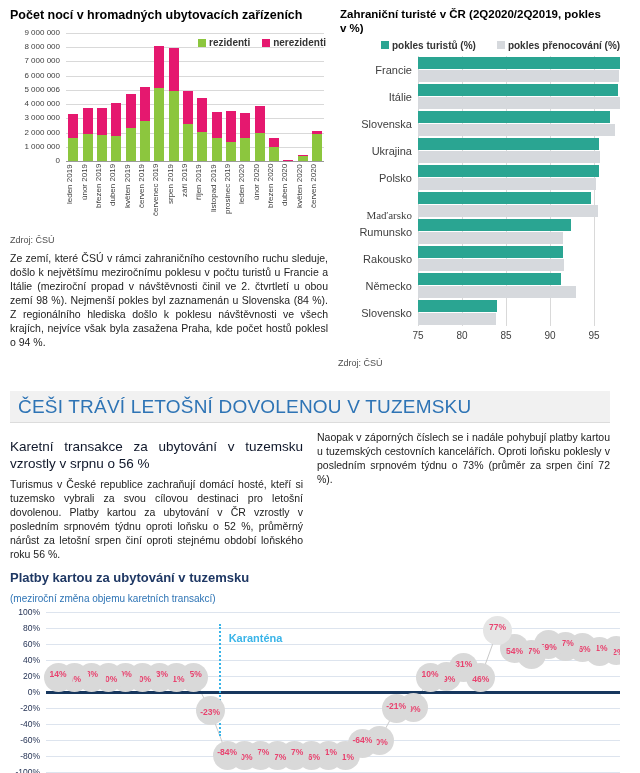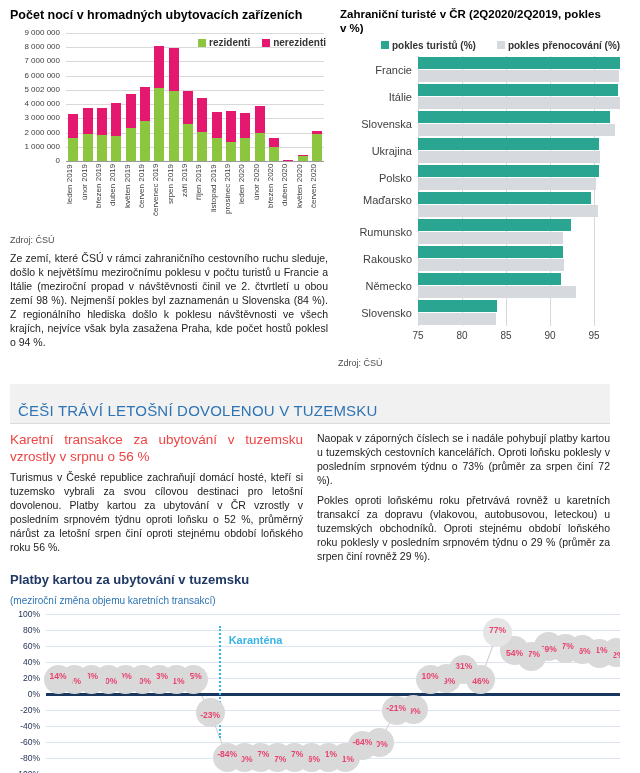--- a/index.html
+++ b/index.html
@@ -35,21 +35,21 @@
   .t-legend { margin:1px 0 5px 34px; }
   .t-legend .legend-item { font-weight:bold; font-size:10px;padding-left:9px; }
   #chart-tourists { position:relative; width:100%; height:292px; }
   .t-plot { position:absolute; left:80px; top:0; width:220px; height:270px; }
   .grid-v { position:absolute; top:0; width:1px; height:270px; background:#d9d9d9; }
   .t-bar { position:absolute; left:0; height:12px; }
   .t-cat { position:absolute; left:0; width:74px; text-align:right; font-size:11px; color:#404040; }
   .t-tick { position:absolute; top:274px; font-size:10px; color:#404040; transform:translateX(-50%); }
 
   
-  .section-band { margin-top:10px; padding:18px 8px 4px 8px; font-size:15px; letter-spacing:0.2px;
+  .section-band { margin-top:17px; padding:5px 8px 4px 8px; font-size:19px; letter-spacing:0.2px;
                   border-bottom:1px solid #dcdcdc; }
   .article-row { display:flex; gap:14px; margin-top:7px; }
   .article-col { flex:1; min-width:0; }
   .article-head { font-size:13.5px; font-weight:normal; line-height:1.3; text-align:justify; margin-bottom:4px; }
   .article-col p { font-size:10.5px; line-height:1.34; color:#222; text-align:justify; margin-bottom:6px; }
 
   
   .pay-title { font-size:13px; font-weight:bold; margin:3px 0 1px 0; }
   .pay-sub { font-size:10px; margin:8px 0 8px 0; }
   #chart-payments { position:relative; width:620px; height:180px; }
@@ -77,21 +77,21 @@
           <div class="n-ylab" style="position: absolute; left: 0px; top: 129px; width: 50px; height: 10px;">0</div>
           <div class="grid-h" style="position: absolute; left: 56px; top: 119.778px; width: 258px; height: 1px;"></div>
           <div class="n-ylab" style="position: absolute; left: 0px; top: 114.778px; width: 50px; height: 10px;">1 000 000</div>
           <div class="grid-h" style="position: absolute; left: 56px; top: 105.556px; width: 258px; height: 1px;"></div>
           <div class="n-ylab" style="position: absolute; left: 0px; top: 100.556px; width: 50px; height: 10px;">2 000 000</div>
           <div class="grid-h" style="position: absolute; left: 56px; top: 91.3333px; width: 258px; height: 1px;"></div>
           <div class="n-ylab" style="position: absolute; left: 0px; top: 86.3333px; width: 50px; height: 10px;">3 000 000</div>
           <div class="grid-h" style="position: absolute; left: 56px; top: 77.1111px; width: 258px; height: 1px;"></div>
           <div class="n-ylab" style="position: absolute; left: 0px; top: 72.1111px; width: 50px; height: 10px;">4 000 000</div>
           <div class="grid-h" style="position: absolute; left: 56px; top: 62.8889px; width: 258px; height: 1px;"></div>
-          <div class="n-ylab" style="position: absolute; left: 0px; top: 57.8889px; width: 50px; height: 10px;">5 002 000</div>
+          <div class="n-ylab" style="position: absolute; left: 0px; top: 57.8889px; width: 50px; height: 10px;">5 000 006</div>
           <div class="grid-h" style="position: absolute; left: 56px; top: 48.6667px; width: 258px; height: 1px;"></div>
           <div class="n-ylab" style="position: absolute; left: 0px; top: 43.6667px; width: 50px; height: 10px;">6 000 000</div>
           <div class="grid-h" style="position: absolute; left: 56px; top: 34.4444px; width: 258px; height: 1px;"></div>
           <div class="n-ylab" style="position: absolute; left: 0px; top: 29.4444px; width: 50px; height: 10px;">7 000 000</div>
           <div class="grid-h" style="position: absolute; left: 56px; top: 20.2222px; width: 258px; height: 1px;"></div>
           <div class="n-ylab" style="position: absolute; left: 0px; top: 15.2222px; width: 50px; height: 10px;">8 000 000</div>
           <div class="grid-h" style="position: absolute; left: 56px; top: 6px; width: 258px; height: 1px;"></div>
           <div class="n-ylab" style="position: absolute; left: 0px; top: 1px; width: 50px; height: 10px;">9 000 000</div>
           <div class="axis-h" style="position: absolute; left: 56px; top: 134px; width: 258px; height: 1px;"></div>
           <div class="n-bar-seg" style="position: absolute; left: 58.1667px; top: 111.244px; width: 10px; height: 22.7556px; background: rgb(140, 198, 62);"></div>
@@ -208,40 +208,39 @@
           <div class="t-tick" style="left: 124px;">80</div>
           <div class="t-tick" style="left: 168px;">85</div>
           <div class="t-tick" style="left: 212px;">90</div>
           <div class="t-tick" style="left: 256px;">95</div>
           <div class="t-tick" style="left: 300px;">100</div>
           <div class="t-cat" style="position: absolute; left: 0px; top: 8px; width: 74px; height: 14px;">Francie</div>
           <div class="t-cat" style="position: absolute; left: 0px; top: 35px; width: 74px; height: 14px;">Itálie</div>
           <div class="t-cat" style="position: absolute; left: 0px; top: 62px; width: 74px; height: 14px;">Slovenska</div>
           <div class="t-cat" style="position: absolute; left: 0px; top: 89px; width: 74px; height: 14px;">Ukrajina</div>
           <div class="t-cat" style="position: absolute; left: 0px; top: 116px; width: 74px; height: 14px;">Polsko</div>
-          <div class="t-cat" style="position: absolute; left: 0px; top: 138px; width: 74px; height: 14px;">Maďarsko</div>
+          <div class="t-cat" style="position: absolute; left: 0px; top: 153px; width: 74px; height: 14px; font-family: Liberation Serif, serif;">Maďarsko</div>
           <div class="t-cat" style="position: absolute; left: 0px; top: 170px; width: 74px; height: 14px;">Rumunsko</div>
           <div class="t-cat" style="position: absolute; left: 0px; top: 197px; width: 74px; height: 14px;">Rakousko</div>
           <div class="t-cat" style="position: absolute; left: 0px; top: 224px; width: 74px; height: 14px;">Německo</div>
           <div class="t-cat" style="position: absolute; left: 0px; top: 251px; width: 74px; height: 14px;">Slovensko</div>
         </div>
       <div class="source">Zdroj: ČSÚ</div>
     </div>
   </div>
 
   <div class="section-band" style="color: rgb(46, 116, 181); background: rgb(241, 241, 241);">ČEŠI TRÁVÍ LETOŠNÍ DOVOLENOU V TUZEMSKU</div>
 
   <div class="article-row">
     <div class="article-col">
-      <div class="article-head" style="color: #ef4444;">Karetní transakce za ubytování v tuzemsku vzrostly v srpnu o 56 %</div>
+      <div class="article-head" style="color: #0f172a; margin-top: 8px;">Karetní transakce za ubytování v tuzemsku vzrostly v srpnu o 56 %</div>
       <p>Turismus v České republice zachraňují domácí hosté, kteří si tuzemsko vybrali za svou cílovou destinaci pro letošní dovolenou. Platby kartou za ubytování v ČR vzrostly v posledním srpnovém týdnu oproti loňsku o 52 %, průměrný nárůst za letošní srpen činí oproti stejnému období loňského roku 56 %.</p>
     </div>
     <div class="article-col">
       <p>Naopak v záporných číslech se i nadále pohybují platby kartou u tuzemských cestovních kancelářích. Oproti loňsku poklesly v posledním srpnovém týdnu o 73% (průměr za srpen činí 72 %).</p>
-      <p>Pokles oproti loňskému roku přetrvává rovněž u karetních transakcí za dopravu (vlakovou, autobusovou, leteckou) u tuzemských obchodníků. Oproti stejnému období loňského roku poklesly v posledním srpnovém týdnu o 29 % (průměr za srpen činí rovněž 29 %).</p>
     </div>
   </div>
 
   <div>
     <div class="pay-title" style="color: rgb(31, 56, 100);">Platby kartou za ubytování v tuzemsku</div>
     <div class="pay-sub" style="color: rgb(46, 116, 181);">(meziroční změna objemu karetních transakcí)</div>
     <div id="chart-payments">
         <div class="p-ylab" style="top: -5px;">100%</div>
         <div class="p-ylab" style="top: 11px;">80%</div>
         <div class="p-ylab" style="top: 27px;">60%</div>

